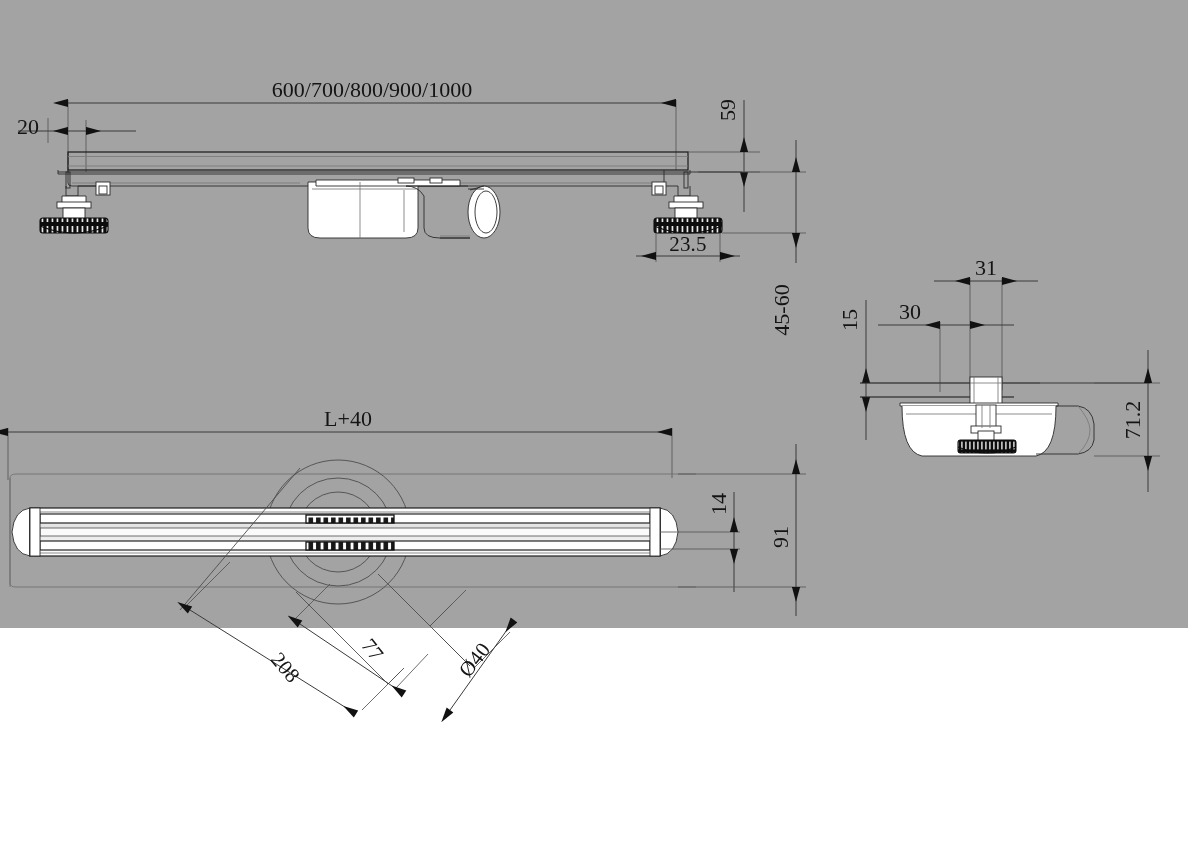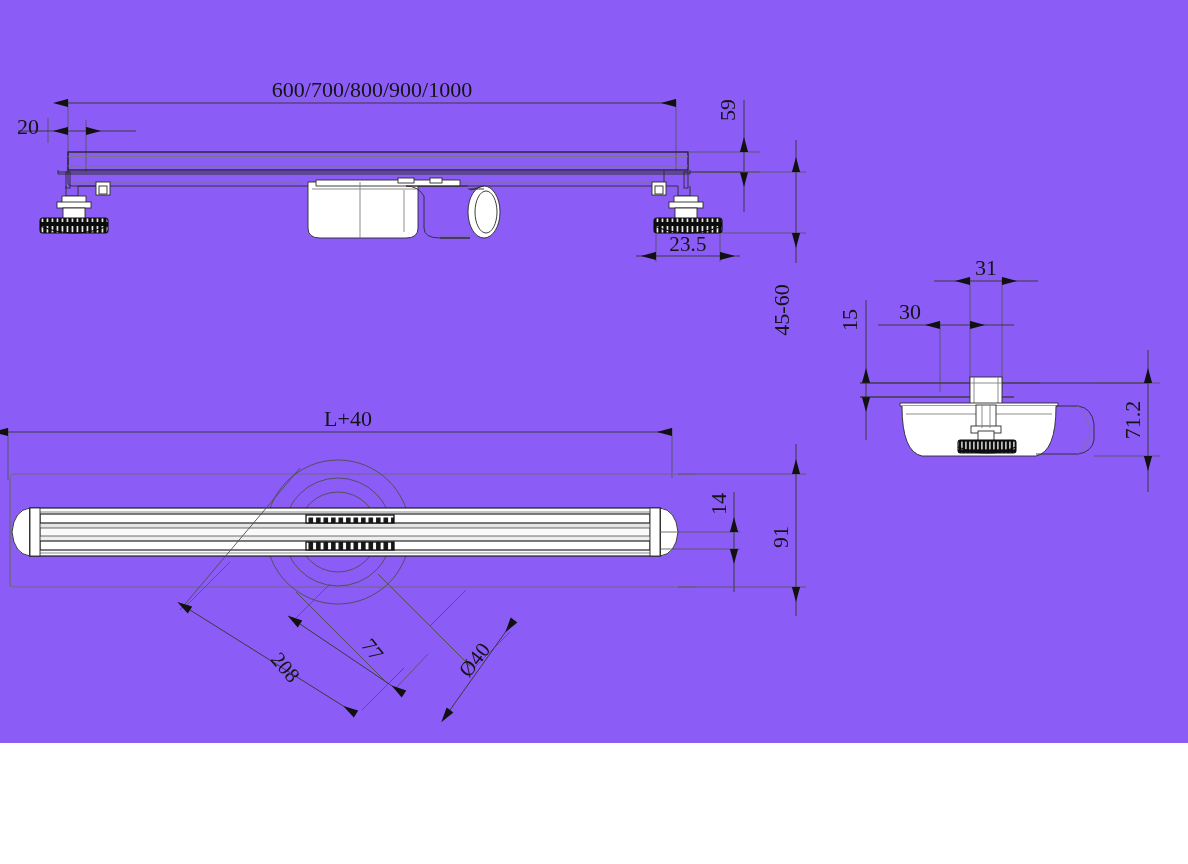--- a/index.html
+++ b/index.html
@@ -3,21 +3,21 @@
 <meta charset="utf-8">
 <title>Linear Shower Drain Technical Drawing</title>
 <style>
   html,body{margin:0;padding:0;background:#ffffff;}
   body{
     width:1188px;height:864px;
     font-family:"Liberation Serif", serif;
     color:#1a1a1a;
     overflow:hidden;
   }
-  #sheet{position:relative;width:1188px;height:743px;background:#8b5cf6;}
+  #sheet{position:relative;width:1188px;height:628px;background:#a3a3a3;}
   svg#drawing{position:absolute;left:0;top:0;width:1188px;height:864px;}
   text{font-family:"Liberation Serif", serif;fill:#141414;}
   .dimtext{font-size:21px;letter-spacing:.2px;}
   .dimtext-big{font-size:22px;}
   .thin{stroke:#4d4d4d;stroke-width:.9;fill:none;}
   .thinner{stroke:#6b6b6b;stroke-width:.8;fill:none;}
   .obj{stroke:#1d1d1d;stroke-width:1.25;fill:none;}
   .objfine{stroke:#2a2a2a;stroke-width:.9;fill:none;}
   .objlight{stroke:#7a7a7a;stroke-width:.85;fill:none;}
   .dimline{stroke:#3a3a3a;stroke-width:1;fill:none;}

